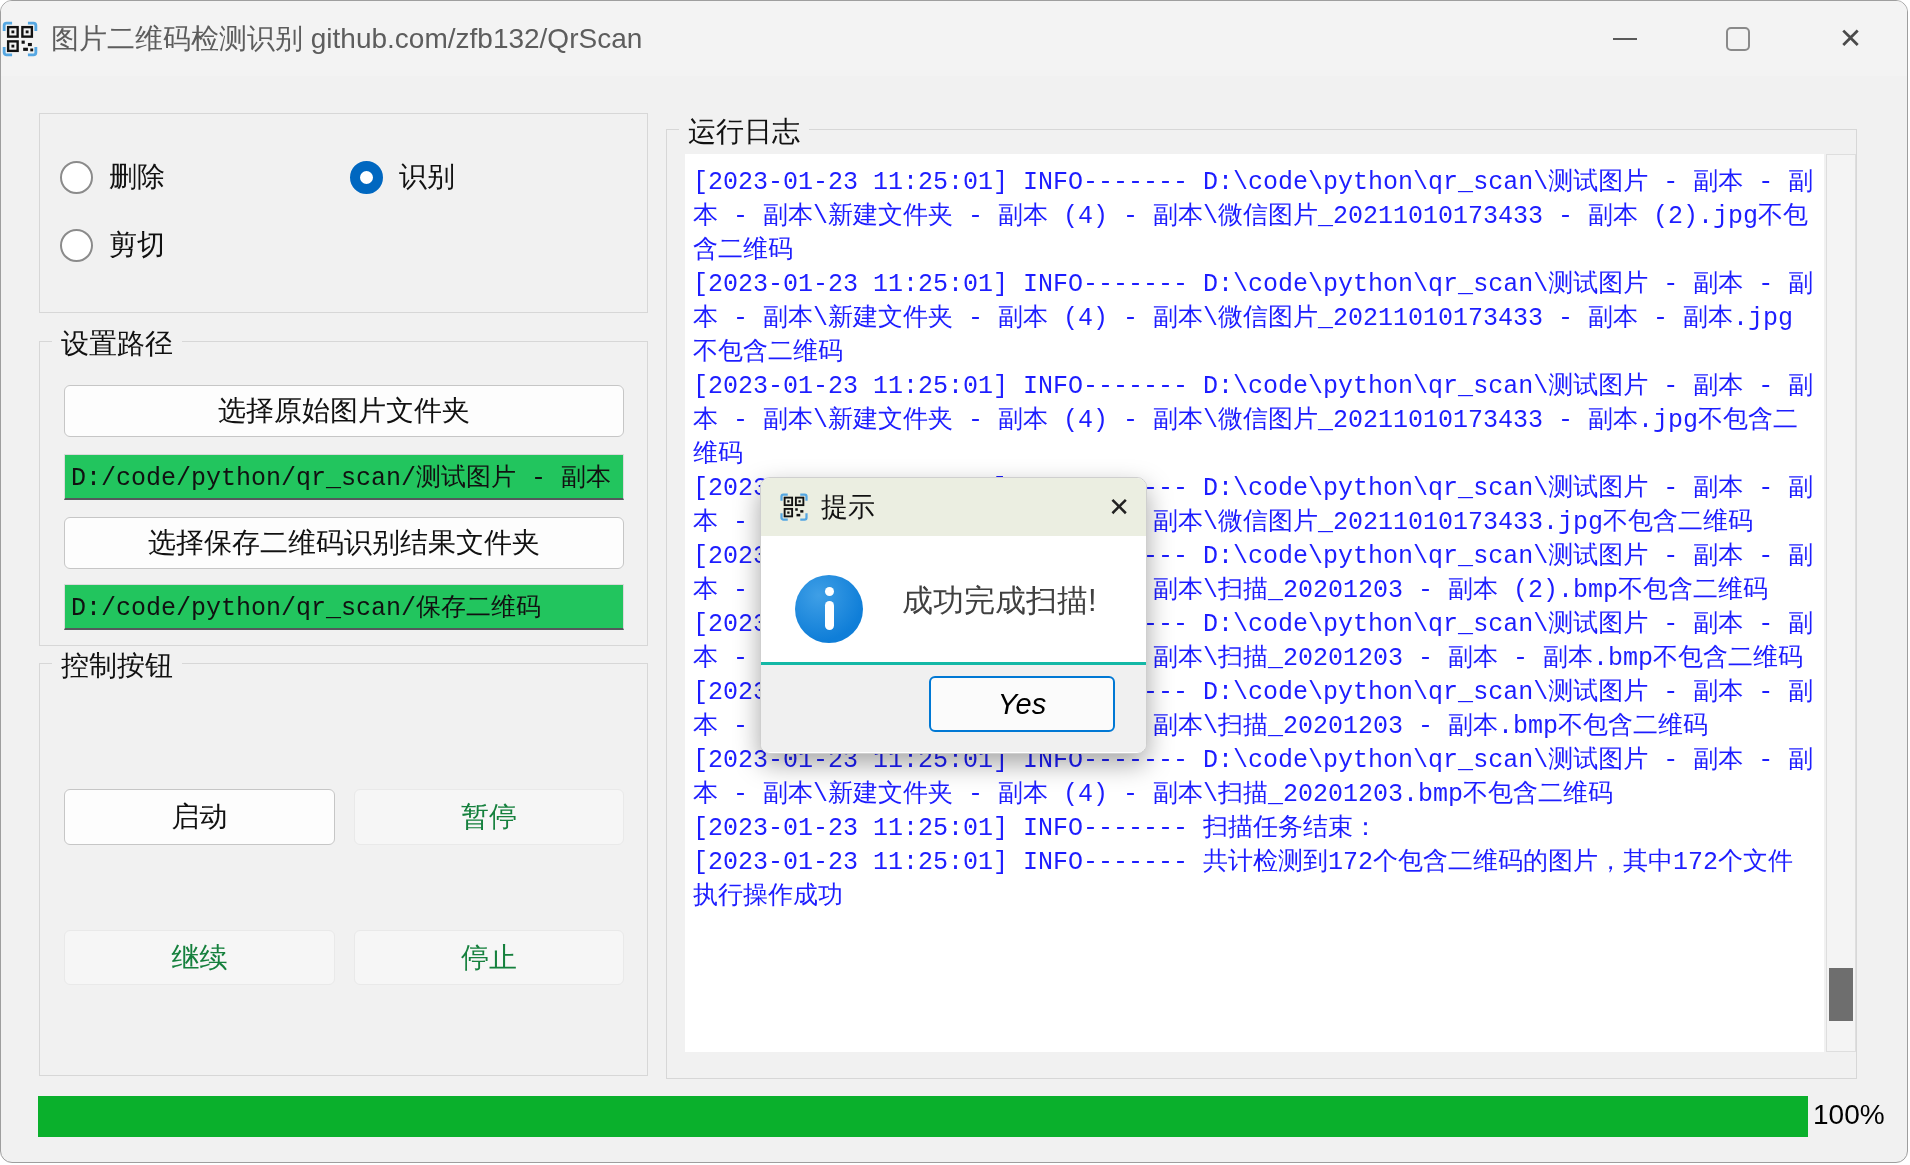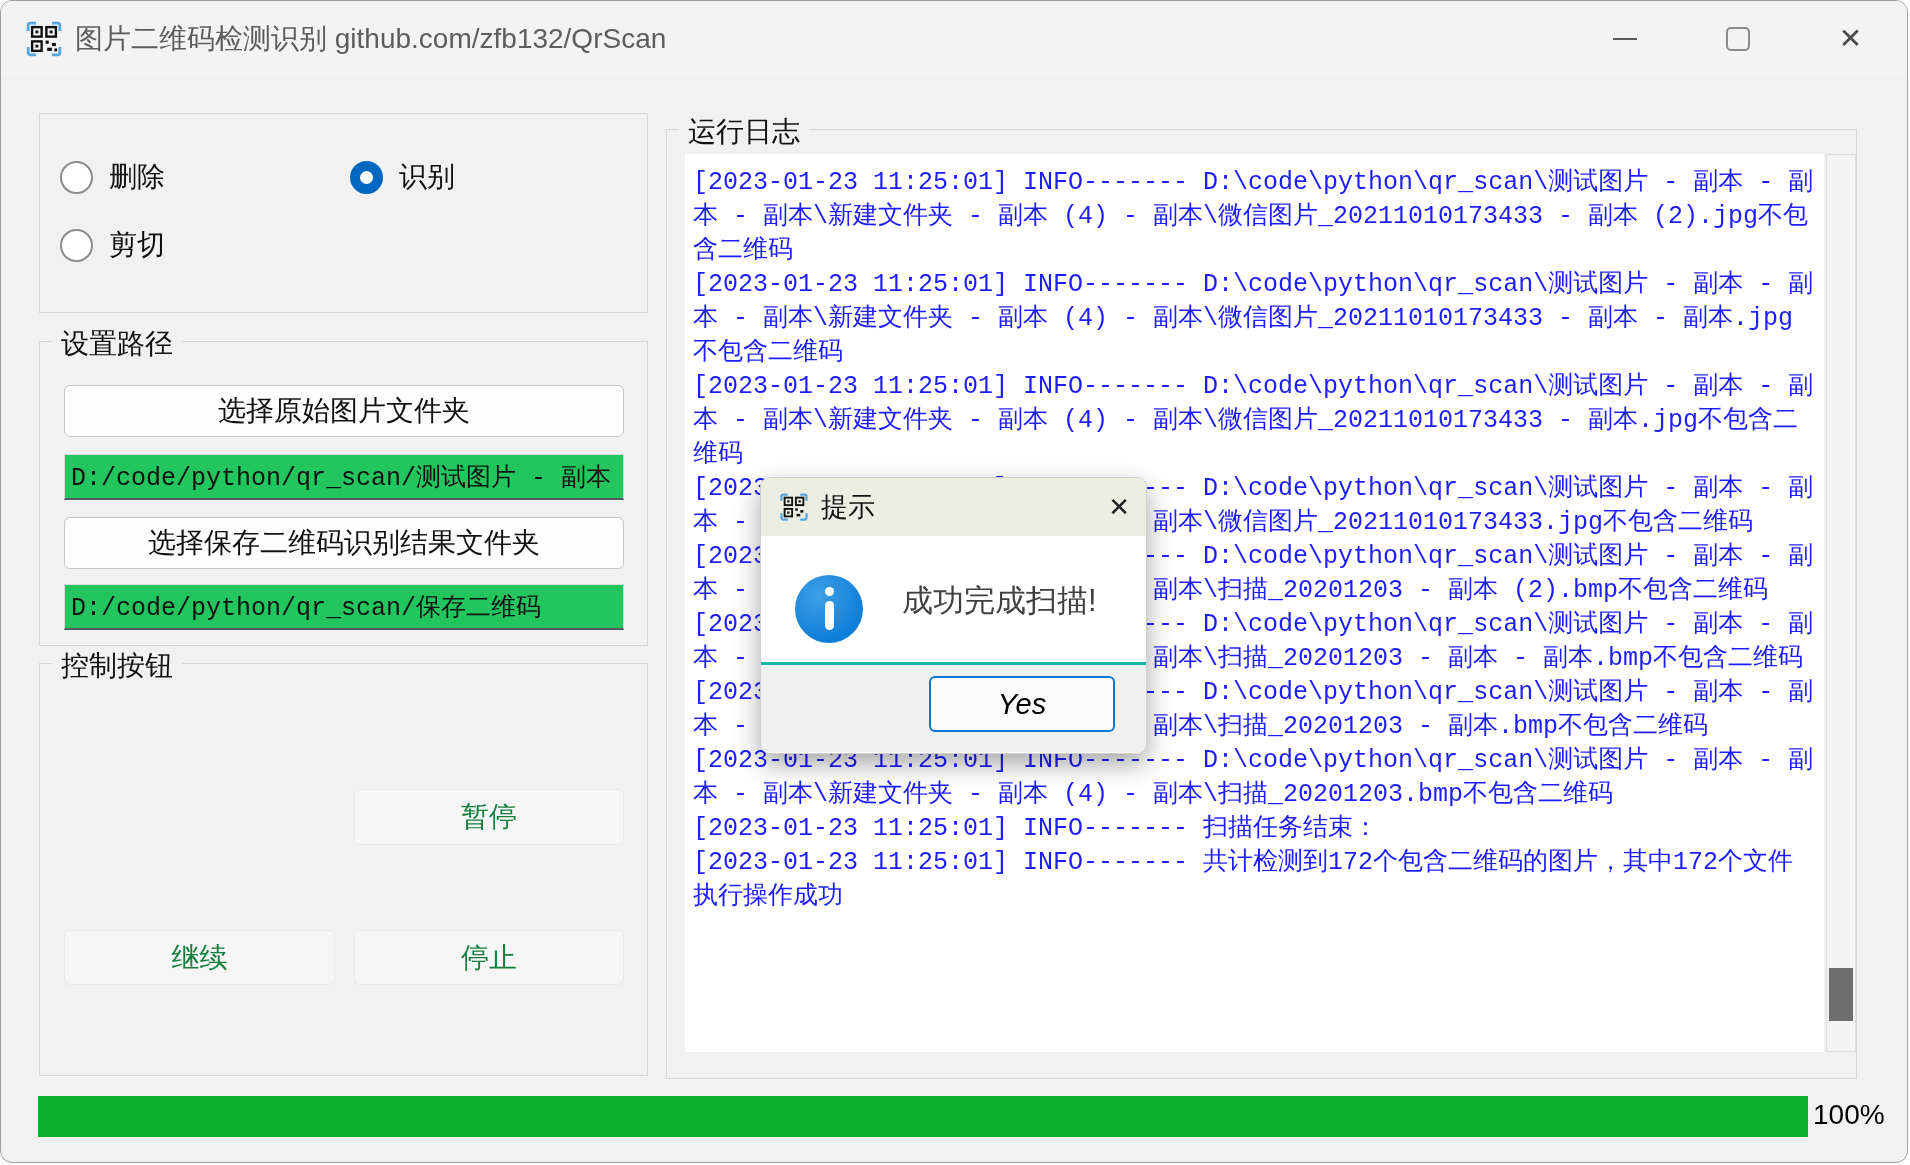--- a/index.html
+++ b/index.html
@@ -1,20 +1,20 @@
 <!DOCTYPE html>
 <html><head>
 <meta charset="utf-8">
 <style>
   html,body{margin:0;padding:0;background:#ffffff;font-family:"Liberation Sans",sans-serif;}
   .window{position:relative;width:1908px;height:1163px;background:#f1f1f1;border:1px solid #9e9e9e;
           border-radius:12px;overflow:hidden;box-sizing:border-box;}
   
   .titlebar{position:absolute;left:0;top:0;width:100%;height:75px;display:flex;align-items:center;
-            padding-left:24px;box-sizing:border-box;background:#f3f3f3;}
+            box-sizing:border-box;background:#f3f3f3;}
   .app-title{font-size:28px;color:#5d5d5d;margin-left:12px;white-space:nowrap;}
   .win-controls{position:absolute;right:0;top:0;height:75px;display:flex;}
   .win-btn{width:113px;height:75px;display:flex;align-items:center;justify-content:center;}
   .glyph-min{width:24px;height:2px;background:#5a5a5a;}
   .glyph-max{width:20px;height:20px;border:2px solid #8a8a8a;border-radius:5px;}
   .glyph-close{font-size:28px;color:#4a4a4a;line-height:1;}
   
   .group{position:absolute;border:1px solid #d7d7d7;background:transparent;box-sizing:border-box;}
   .group-title{position:absolute;top:-17px;left:12px;background:#f1f1f1;padding:0 9px;
                font-size:28px;color:#111;white-space:nowrap;}
@@ -117,20 +117,23 @@
     </div>
     <input class="entry" style="left: 24px; top: 112px; width: 560px; height: 46px;" value="D:/code/python/qr_scan/测试图片 - 副本">
     <div class="btn" style="left:24px;top:175px;width:560px;height:52px;">
       <span>选择保存二维码识别结果文件夹</span>
     </div>
     <input class="entry" style="left: 24px; top: 242px; width: 560px; height: 46px;" value="D:/code/python/qr_scan/保存二维码">
   </div>
 
   <div class="group" style="left:38px;top:662px;width:609px;height:413px;">
     <span class="group-title">控制按钮</span>
+    <div class="btn" style="left:24px;top:125px;width:271px;height:56px;">
+      <span>启动</span>
+    </div>
     <div class="btn disabled" style="left:314px;top:125px;width:270px;height:56px;">
       <span>暂停</span>
     </div>
     <div class="btn disabled" style="left:24px;top:266px;width:271px;height:55px;">
       <span>继续</span>
     </div>
     <div class="btn disabled" style="left:314px;top:266px;width:270px;height:55px;">
       <span>停止</span>
     </div>
   </div>

